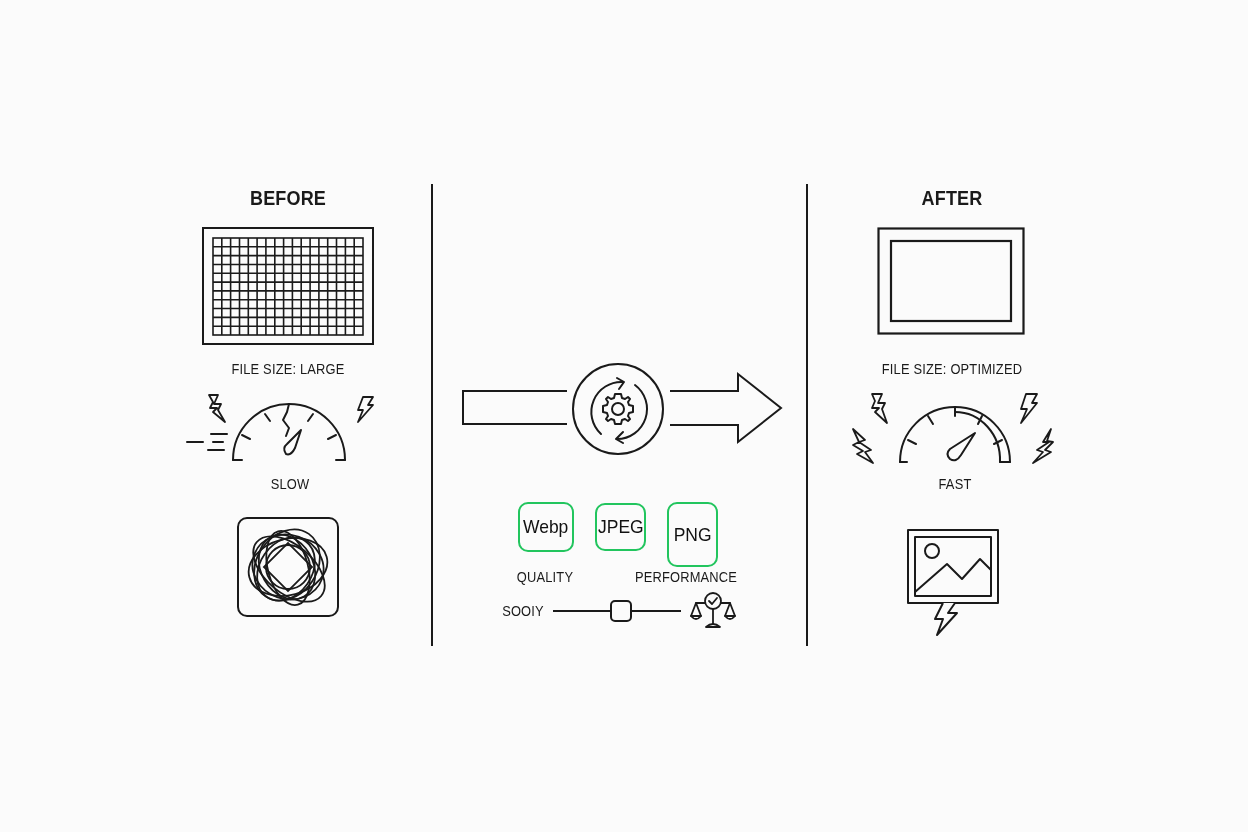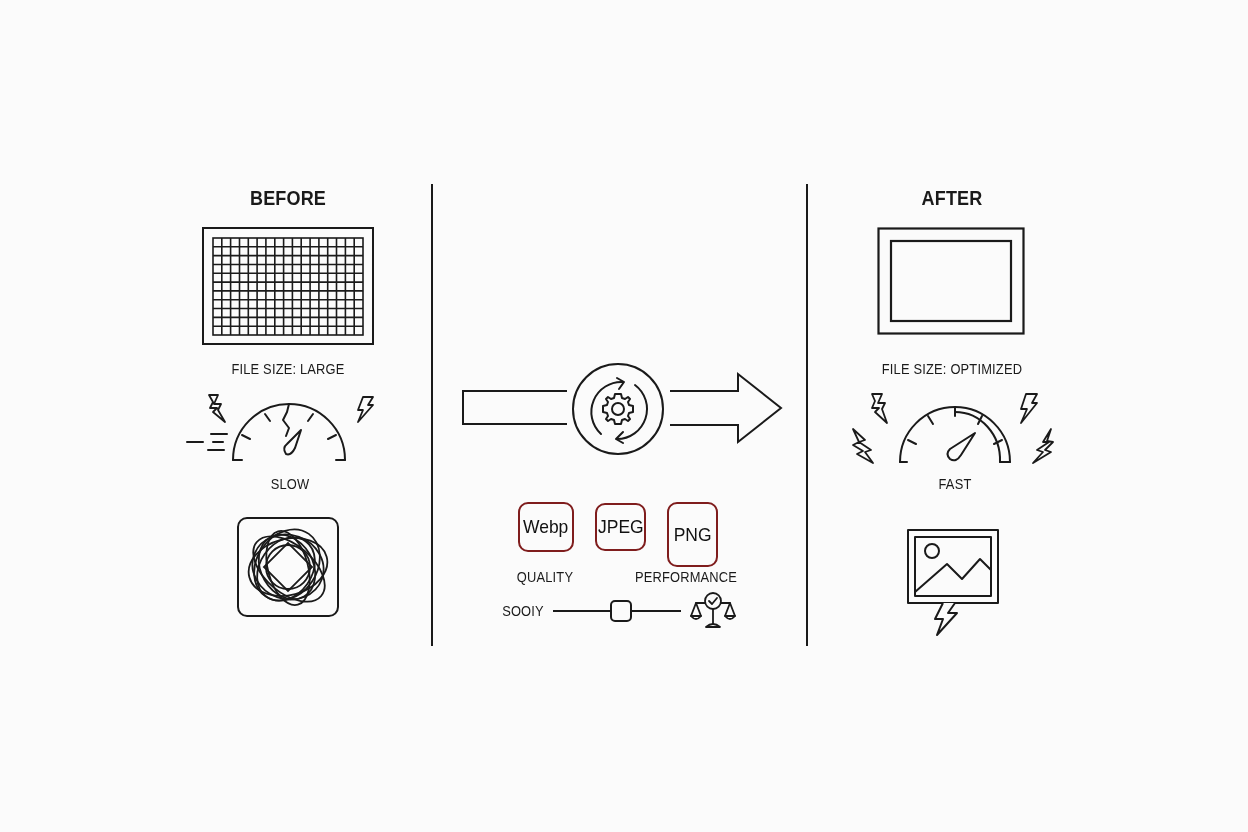--- a/index.html
+++ b/index.html
@@ -18,21 +18,21 @@
     white-space: nowrap;
     color: #1a1a1a;
     letter-spacing: 0.2px;
   }
   .title { font-weight: bold; font-size: 20px; transform: scaleX(0.9); transform-origin: center; }
   .caption { font-size: 14px; transform: scaleX(0.92); transform-origin: center; }
   .divider { position: absolute; width: 2px; background: #1a1a1a; }
   svg { position: absolute; overflow: visible; }
   .fmt {
     position: absolute;
-    border: 2px solid #7f1d1d;
+    border: 2px solid #22c55e;
     border-radius: 10px;
     box-sizing: border-box;
     display: flex; align-items: center; justify-content: center;
     font-size: 19px;
     color: #111;
     background: #fbfbfb;
   }
   .fmt span { transform: scaleX(0.92); display: inline-block; }
 </style>
 </head>

